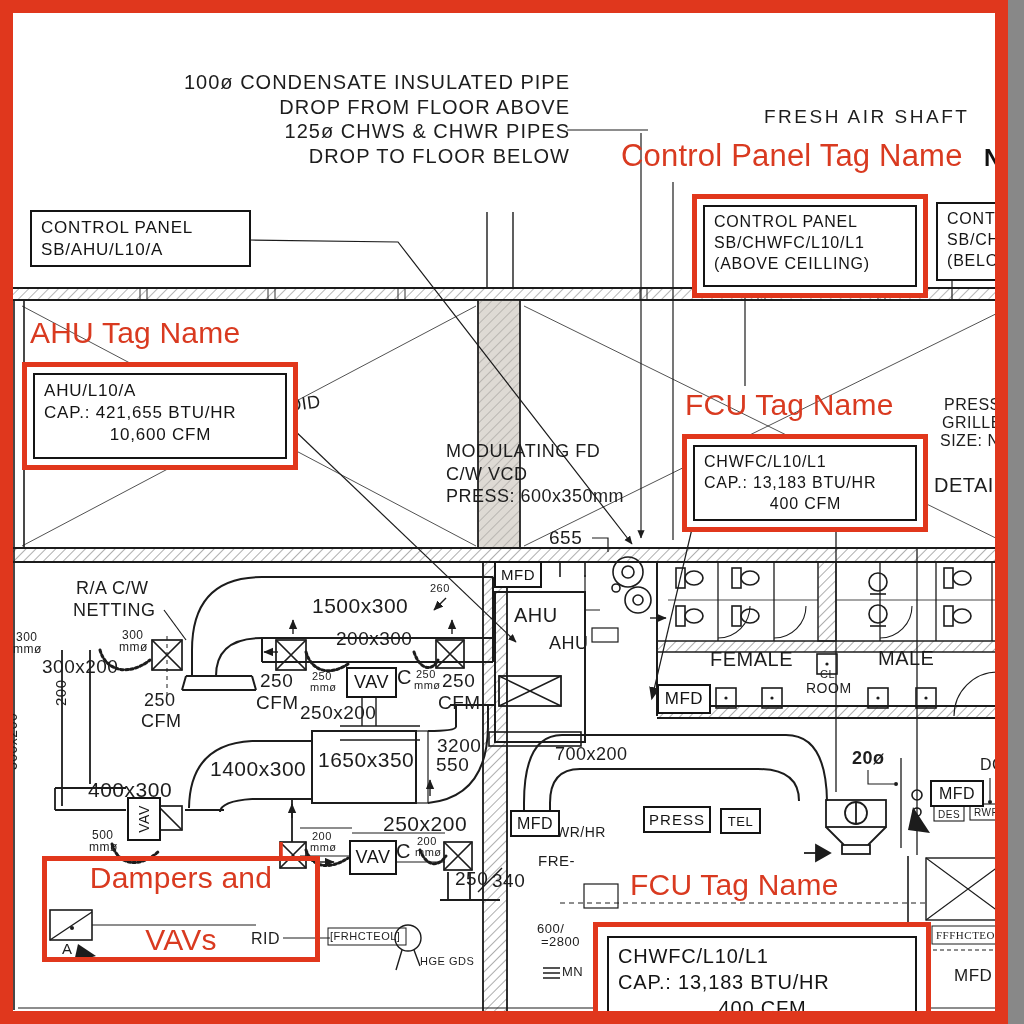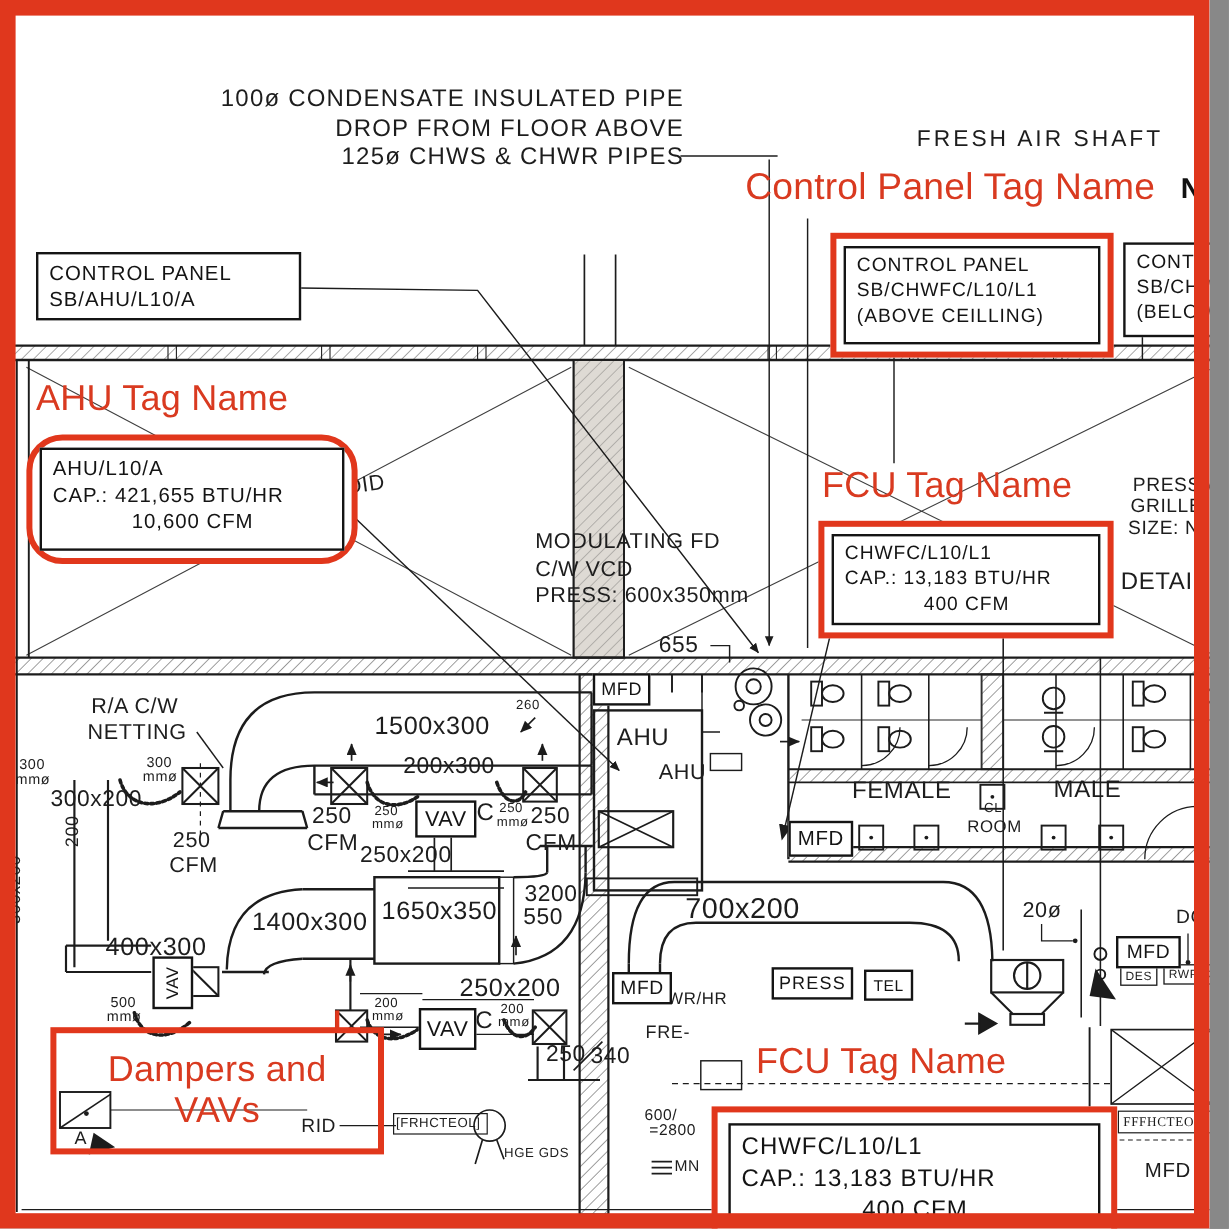--- a/index.html
+++ b/index.html
@@ -13,21 +13,21 @@
               font-size:20px;line-height:24.5px;letter-spacing:1px;z-index:12;}
   .fresh-air{position:absolute;left:722px;top:106px;font-size:19px;letter-spacing:2.5px;z-index:12;margin-left:42px;}
   .redlab{position:absolute;color:#d93a20;font-size:30px;white-space:nowrap;z-index:30;letter-spacing:.2px;}
   .north{position:absolute;left:984px;top:144px;font-size:24px;font-weight:bold;z-index:30;color:#111;}
   .tagbox{position:absolute;background:#fff;border:2.5px solid #141414;padding:5px 8px 4px 9px;
           font-size:17px;line-height:1.3;letter-spacing:.8px;z-index:25;color:#141414;}
   .tagbox .ctr{text-align:center;}
   .redwrap{position:absolute;border:5px solid #e1371c;background:#fff;z-index:24;}
   .redwrap .tagbox{position:absolute;inset:6px;border:2.5px solid #141414;}
   .redbox-plain{position:absolute;border:5px solid #e1371c;z-index:24;display:flex;flex-direction:column;
-          align-items:center;justify-content:center;line-height:1.12;}
+          align-items:center;justify-content:space-between;line-height:1.12;}
   .eqbox{position:absolute;background:#fff;border:2px solid #141414;display:flex;align-items:center;
          justify-content:center;letter-spacing:.5px;z-index:20;color:#141414;}
   .rot90{transform:rotate(-90deg);}
 </style>
 </head>
 <body>
 
 <div id="page">
 
   <svg class="plan" width="1024" height="1024" viewBox="0 0 1024 1024">
@@ -245,20 +245,21 @@
       <path d="M912 950 H1008" stroke-dasharray="4,3" stroke-width="1"></path>
     </g>
 
     <path d="M281 842 V858" stroke="#e1371c" stroke-width="3.5" fill="none"></path>
   </svg>
 
   <div class="note-block">
     <div>100ø CONDENSATE INSULATED PIPE</div>
     <div>DROP FROM FLOOR ABOVE</div>
     <div>125ø CHWS &amp; CHWR PIPES</div>
+    <div>DROP TO FLOOR BELOW</div>
   </div>
 
   <div class="fresh-air">FRESH AIR SHAFT</div>
 
   <div class="redlab" style="left:621px;top:138px;font-size:31px;">Control Panel Tag Name</div>
   <div class="north">N</div>
   <div class="redlab" style="left:30px;top:316px;">AHU Tag Name</div>
   <div class="redlab" style="left:685px;top:388px;">FCU Tag Name</div>
   <div class="redlab" style="left:630px;top:868px;">FCU Tag Name</div>
 
@@ -274,21 +275,21 @@
       <div>(ABOVE CEILLING)</div>
     </div>
   </div>
 
   <div class="tagbox" style="left:936px;top:202px;width:110px;height:66px;font-size:16px;">
     <div>CONTROL</div>
     <div>SB/CHW</div>
     <div>(BELOW</div>
   </div>
 
-  <div class="redwrap" style="left:22px;top:362px;width:266px;height:98px;border-radius:30px;">
+  <div class="redwrap" style="left:22px;top:362px;width:266px;height:98px;">
     <div class="tagbox">
       <div>AHU/L10/A</div>
       <div>CAP.: 421,655 BTU/HR</div>
       <div class="ctr">10,600 CFM</div>
     </div>
   </div>
 
   <div class="redwrap" style="left:682px;top:434px;width:236px;height:88px;">
     <div class="tagbox" style="font-size:16px;">
       <div>CHWFC/L10/L1</div>
@@ -371,35 +372,35 @@
       <span class="pl" style="left: 514px; top: 604px; font-size: 20px;">AHU</span>
       <span class="pl" style="left: 549px; top: 633px; font-size: 18px;">AHU</span>
       <span class="pl" style="left: 710px; top: 648px; font-size: 20px;">FEMALE</span>
       <span class="pl" style="left: 878px; top: 647px; font-size: 20px;">MALE</span>
       <span class="pl" style="left: 820px; top: 668px; font-size: 11px;">CL</span>
       <span class="pl" style="left: 806px; top: 680px; font-size: 14px;">ROOM</span>
       <span class="pl" style="left: 210px; top: 757px; font-size: 21px;">1400x300</span>
       <span class="pl" style="left: 318px; top: 748px; font-size: 21px;">1650x350</span>
       <span class="pl" style="left: 437px; top: 735px; font-size: 19px;">3200</span>
       <span class="pl" style="left: 436px; top: 754px; font-size: 19px;">550</span>
-      <span class="pl" style="left: 571px; top: 744px; font-size: 24px;">700x200</span>
+      <span class="pl" style="left: 555px; top: 744px; font-size: 18px;">700x200</span>
       <span class="pl" style="left: 88px; top: 778px; font-size: 21px;">400x300</span>
       <span class="pl" style="left: 92px; top: 828px; font-size: 12px;">500</span>
       <span class="pl" style="left: 89px; top: 840px; font-size: 12px;">mmø</span>
       <span class="pl" style="left: 312px; top: 830px; font-size: 11px;">200</span>
       <span class="pl" style="left: 310px; top: 841px; font-size: 11px;">mmø</span>
       <span class="pl" style="left: 383px; top: 812px; font-size: 21px;">250x200</span>
       <span class="pl" style="left: 396px; top: 840px; font-size: 20px;">C</span>
       <span class="pl" style="left: 417px; top: 835px; font-size: 11px;">200</span>
       <span class="pl" style="left: 415px; top: 846px; font-size: 11px;">mmø</span>
       <span class="pl" style="left: 455px; top: 868px; font-size: 19px;">250</span>
       <span class="pl" style="left: 492px; top: 870px; font-size: 19px;">340</span>
       <span class="pl" style="left: 556px; top: 824px; font-size: 14px;">WR/HR</span>
       <span class="pl" style="left: 538px; top: 852px; font-size: 15px;">FRE-</span>
-      <span class="pl" style="left: 852px; top: 748px; font-size: 18px;">20ø</span>
+      <span class="pl" style="left: 852px; top: 748px; font-size: 18px; font-weight: bold;">20ø</span>
       <span class="pl" style="left: 980px; top: 756px; font-size: 16px;">DG</span>
       <span class="pl" style="left: 938px; top: 809px; font-size: 10px;">DES</span>
       <span class="pl" style="left: 974px; top: 807px; font-size: 10px;">RWP/C</span>
       <span class="pl" style="left: 251px; top: 930px; font-size: 16px;">RID</span>
       <span class="pl" style="left: 330px; top: 930px; font-size: 11px;">[FRHCTEOL]</span>
       <span class="pl" style="left: 420px; top: 955px; font-size: 11px;">HGE GDS</span>
       <span class="pl" style="left: 537px; top: 921px; font-size: 13px;">600/</span>
       <span class="pl" style="left: 541px; top: 934px; font-size: 13px;">=2800</span>
       <span class="pl" style="left: 562px; top: 964px; font-size: 13px;">MN</span>
       <span class="pl" style="left: 936px; top: 929px; font-size: 11px; font-family: Liberation Serif, serif;">FFFHCTEOL</span>

